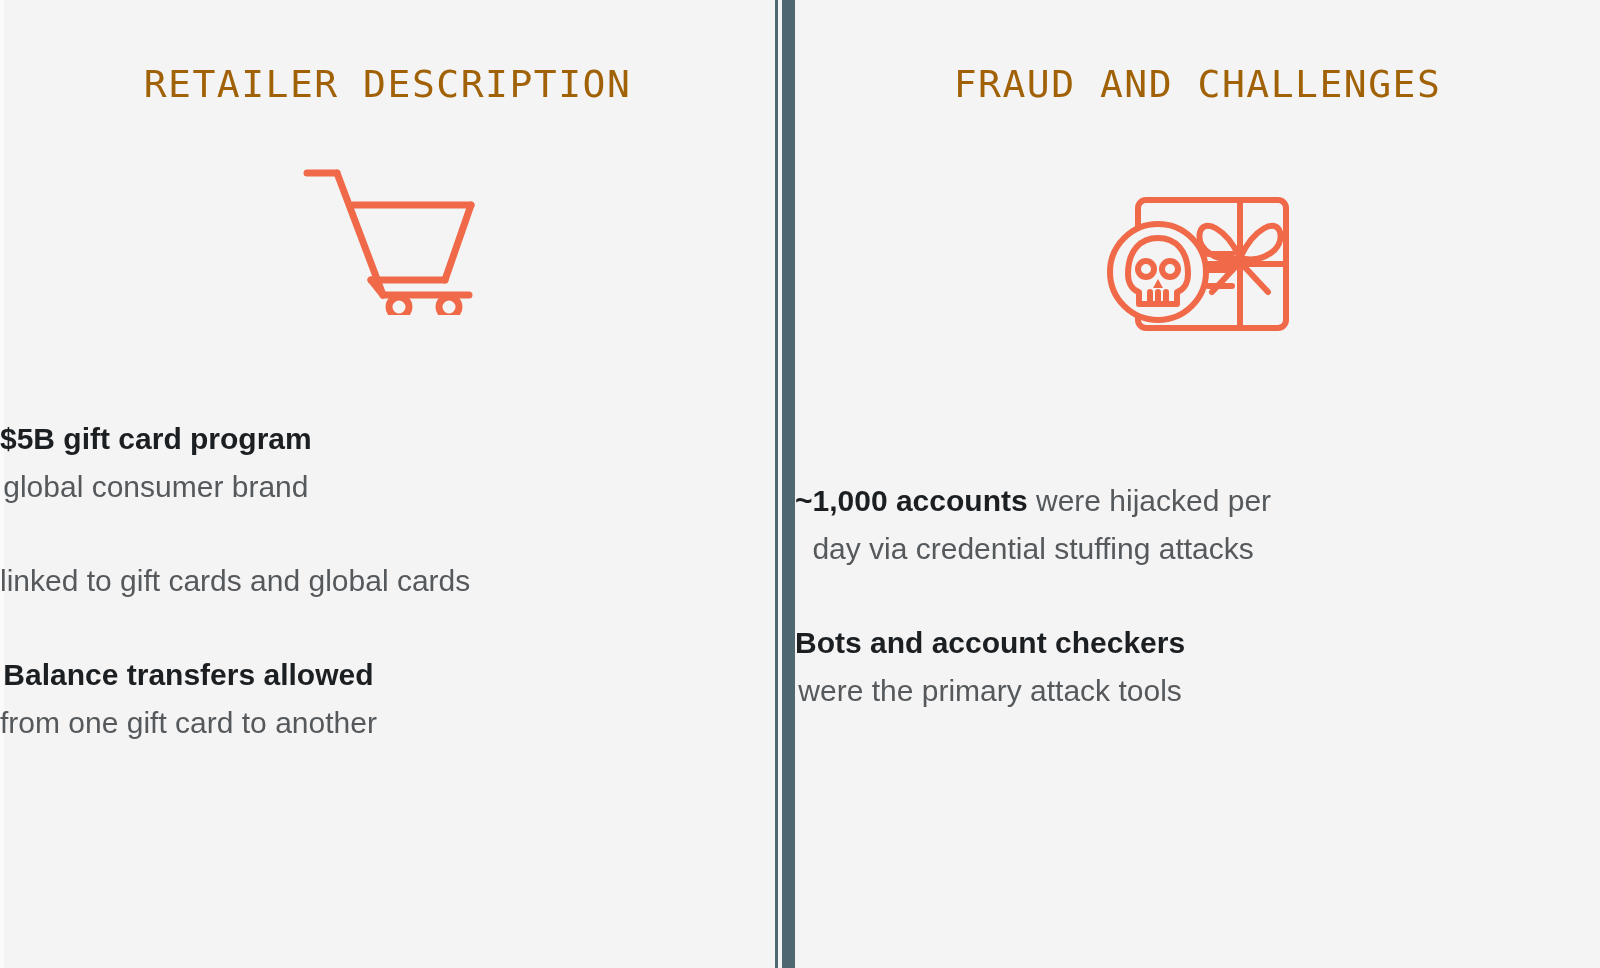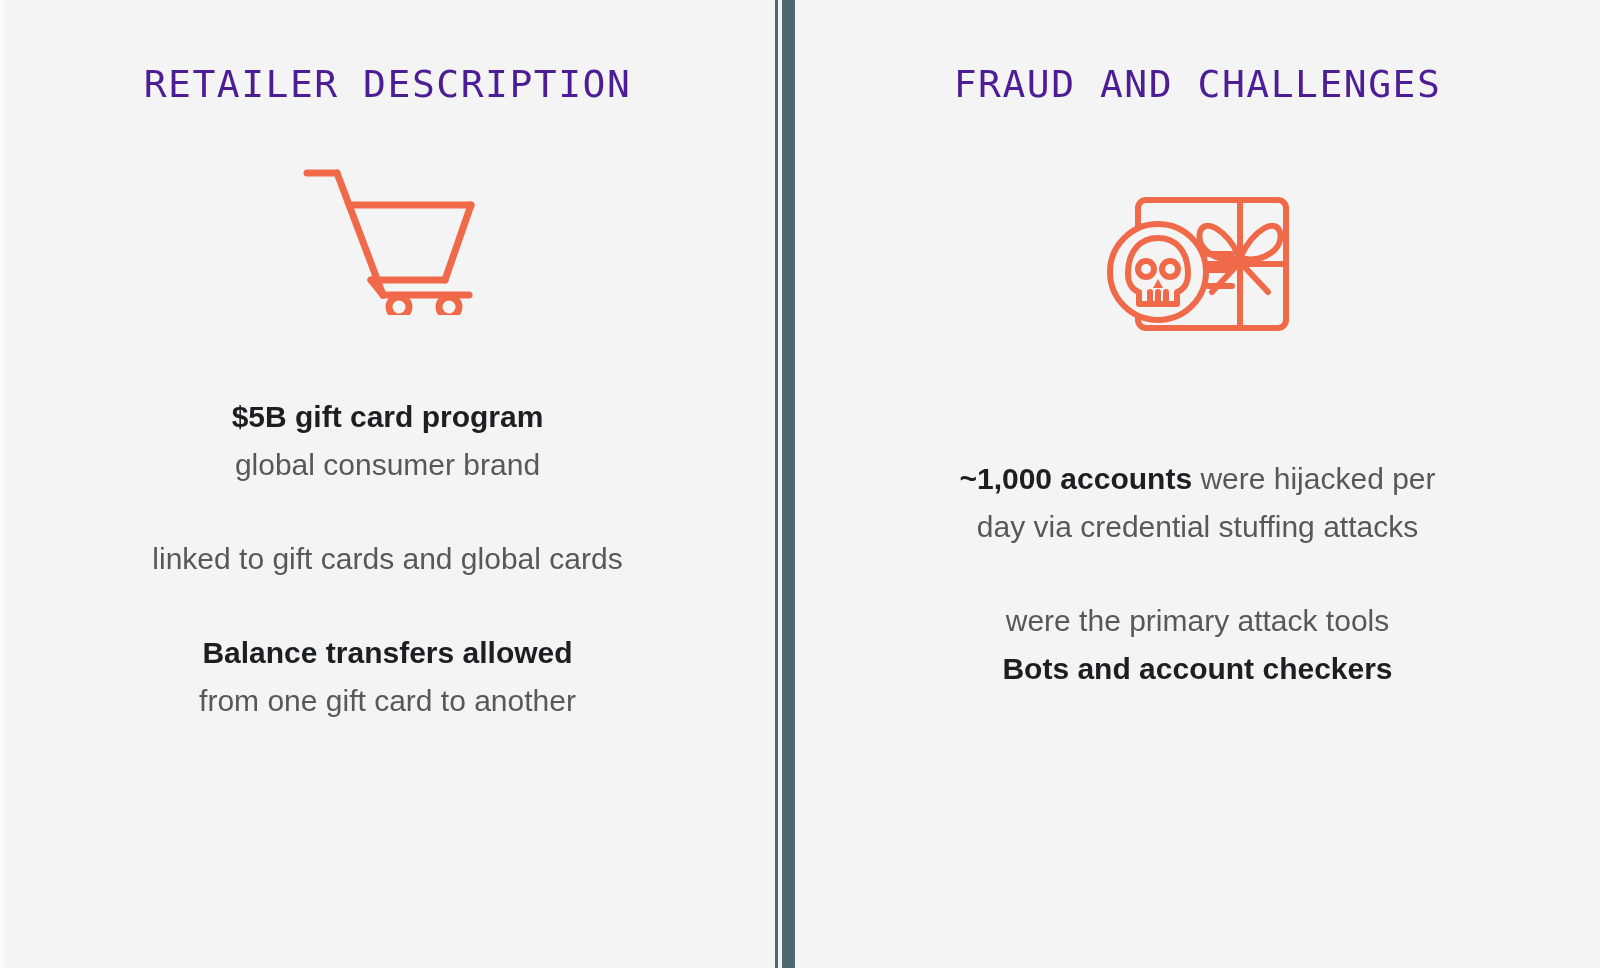--- a/index.html
+++ b/index.html
@@ -66,44 +66,44 @@
     left: 7px; top: 0;
     width: 13px; height: 968px;
     background: #4d6871;
   }
 
   
   .col-title {
     font-family: "DejaVu Sans Mono", "Liberation Mono", monospace;
     font-size: 38px;
     letter-spacing: 1.5px;
-    color: #4c1d95;
+    color: #a16207;
     font-weight: 400;
     margin-top: 64px;
     text-align: center;
     line-height: 1.1;
     white-space: nowrap;
   }
 
   
   .icon-wrap {
     margin-top: 42px;
     height: 175px;
     display: flex;
     align-items: center;
     justify-content: center;
   }
 
   
   .facts {
-    margin-top: 70px;
+    margin-top: 92px;
     width: 100%;
     display: flex;
     flex-direction: column;
-    align-items: center;
+    align-items: flex-start;
   }
   .fact {
     text-align: center;
     font-size: 30px;
     line-height: 48px;
     color: #56595c;
     font-weight: 300;
     margin-bottom: 46px;
     max-width: 640px;
   }
@@ -226,23 +226,23 @@
     </div>
 
     <div class="facts">
 
       <div class="fact">
         <span class="ln"><b>~1,000 accounts</b><span> were hijacked per</span></span>
         <span class="ln">day via credential stuffing attacks</span>
       </div>
 
       <div class="fact">
-        <span class="ln">were the primary attack tools</span>
         <span class="ln">
           <b>Bots and account checkers</b>
         </span>
+        <span class="ln">were the primary attack tools</span>
       </div>
 
 
     </div>
   </div>
 
 </div>
 
 </body></html>

